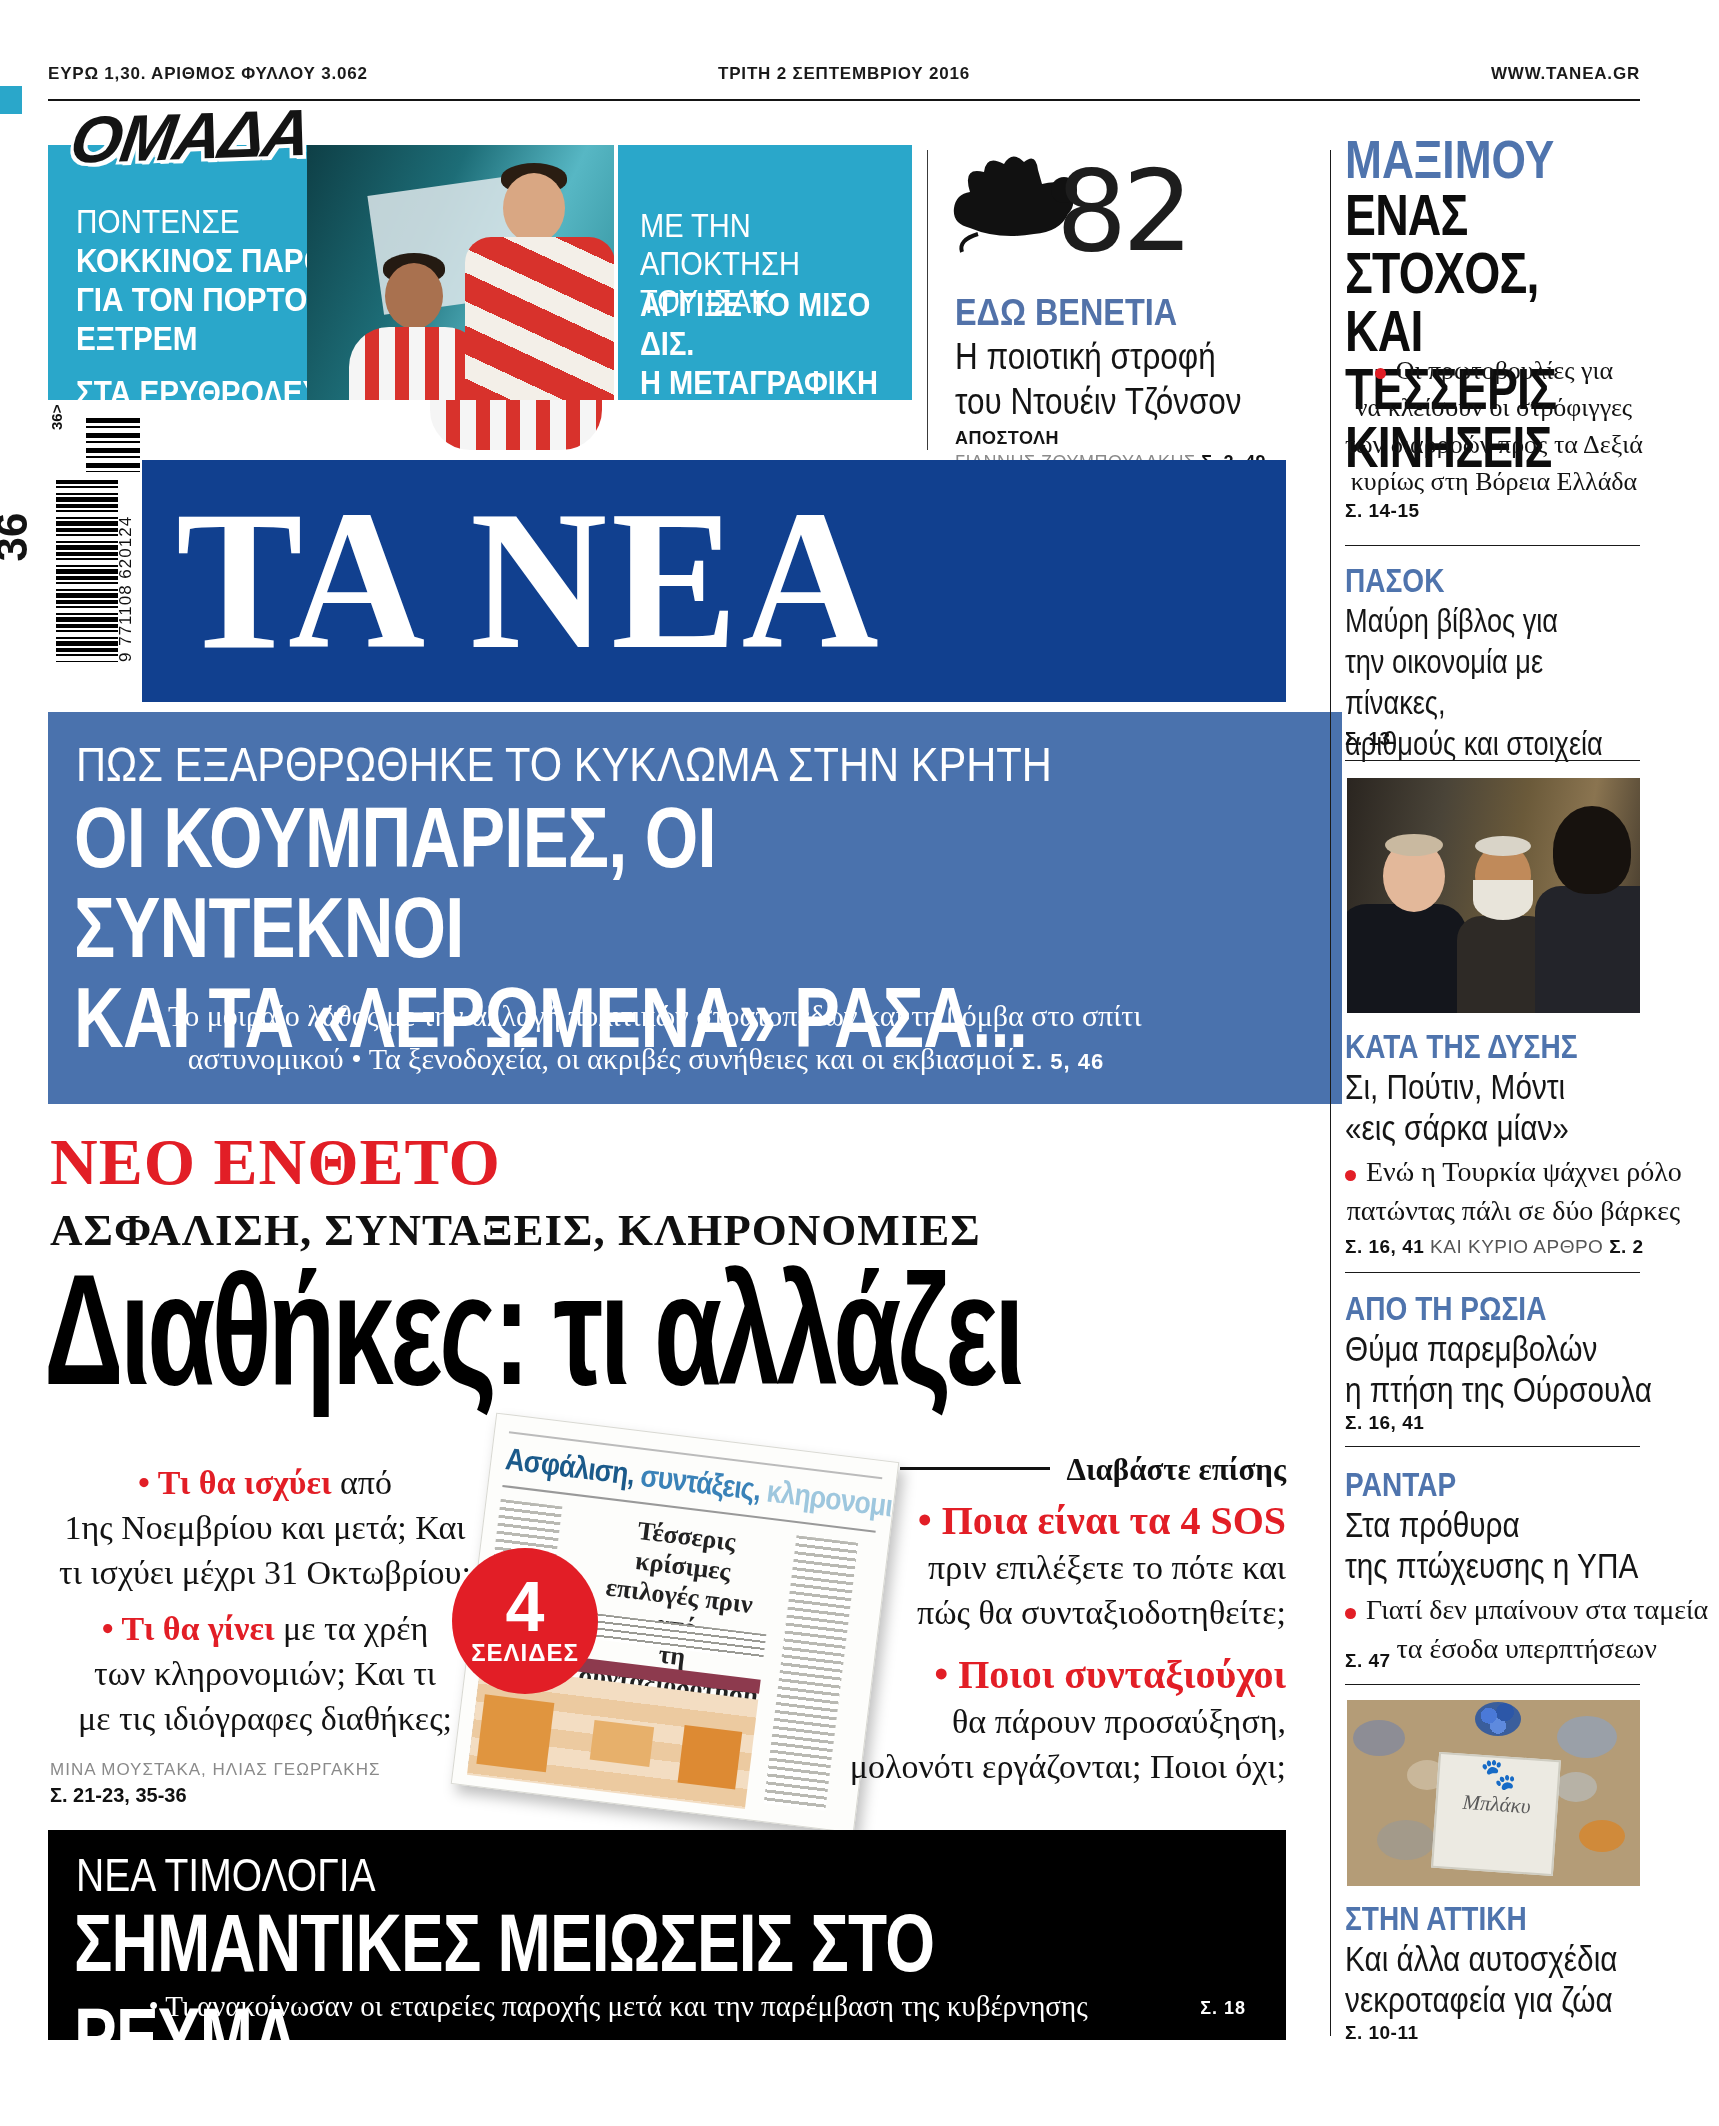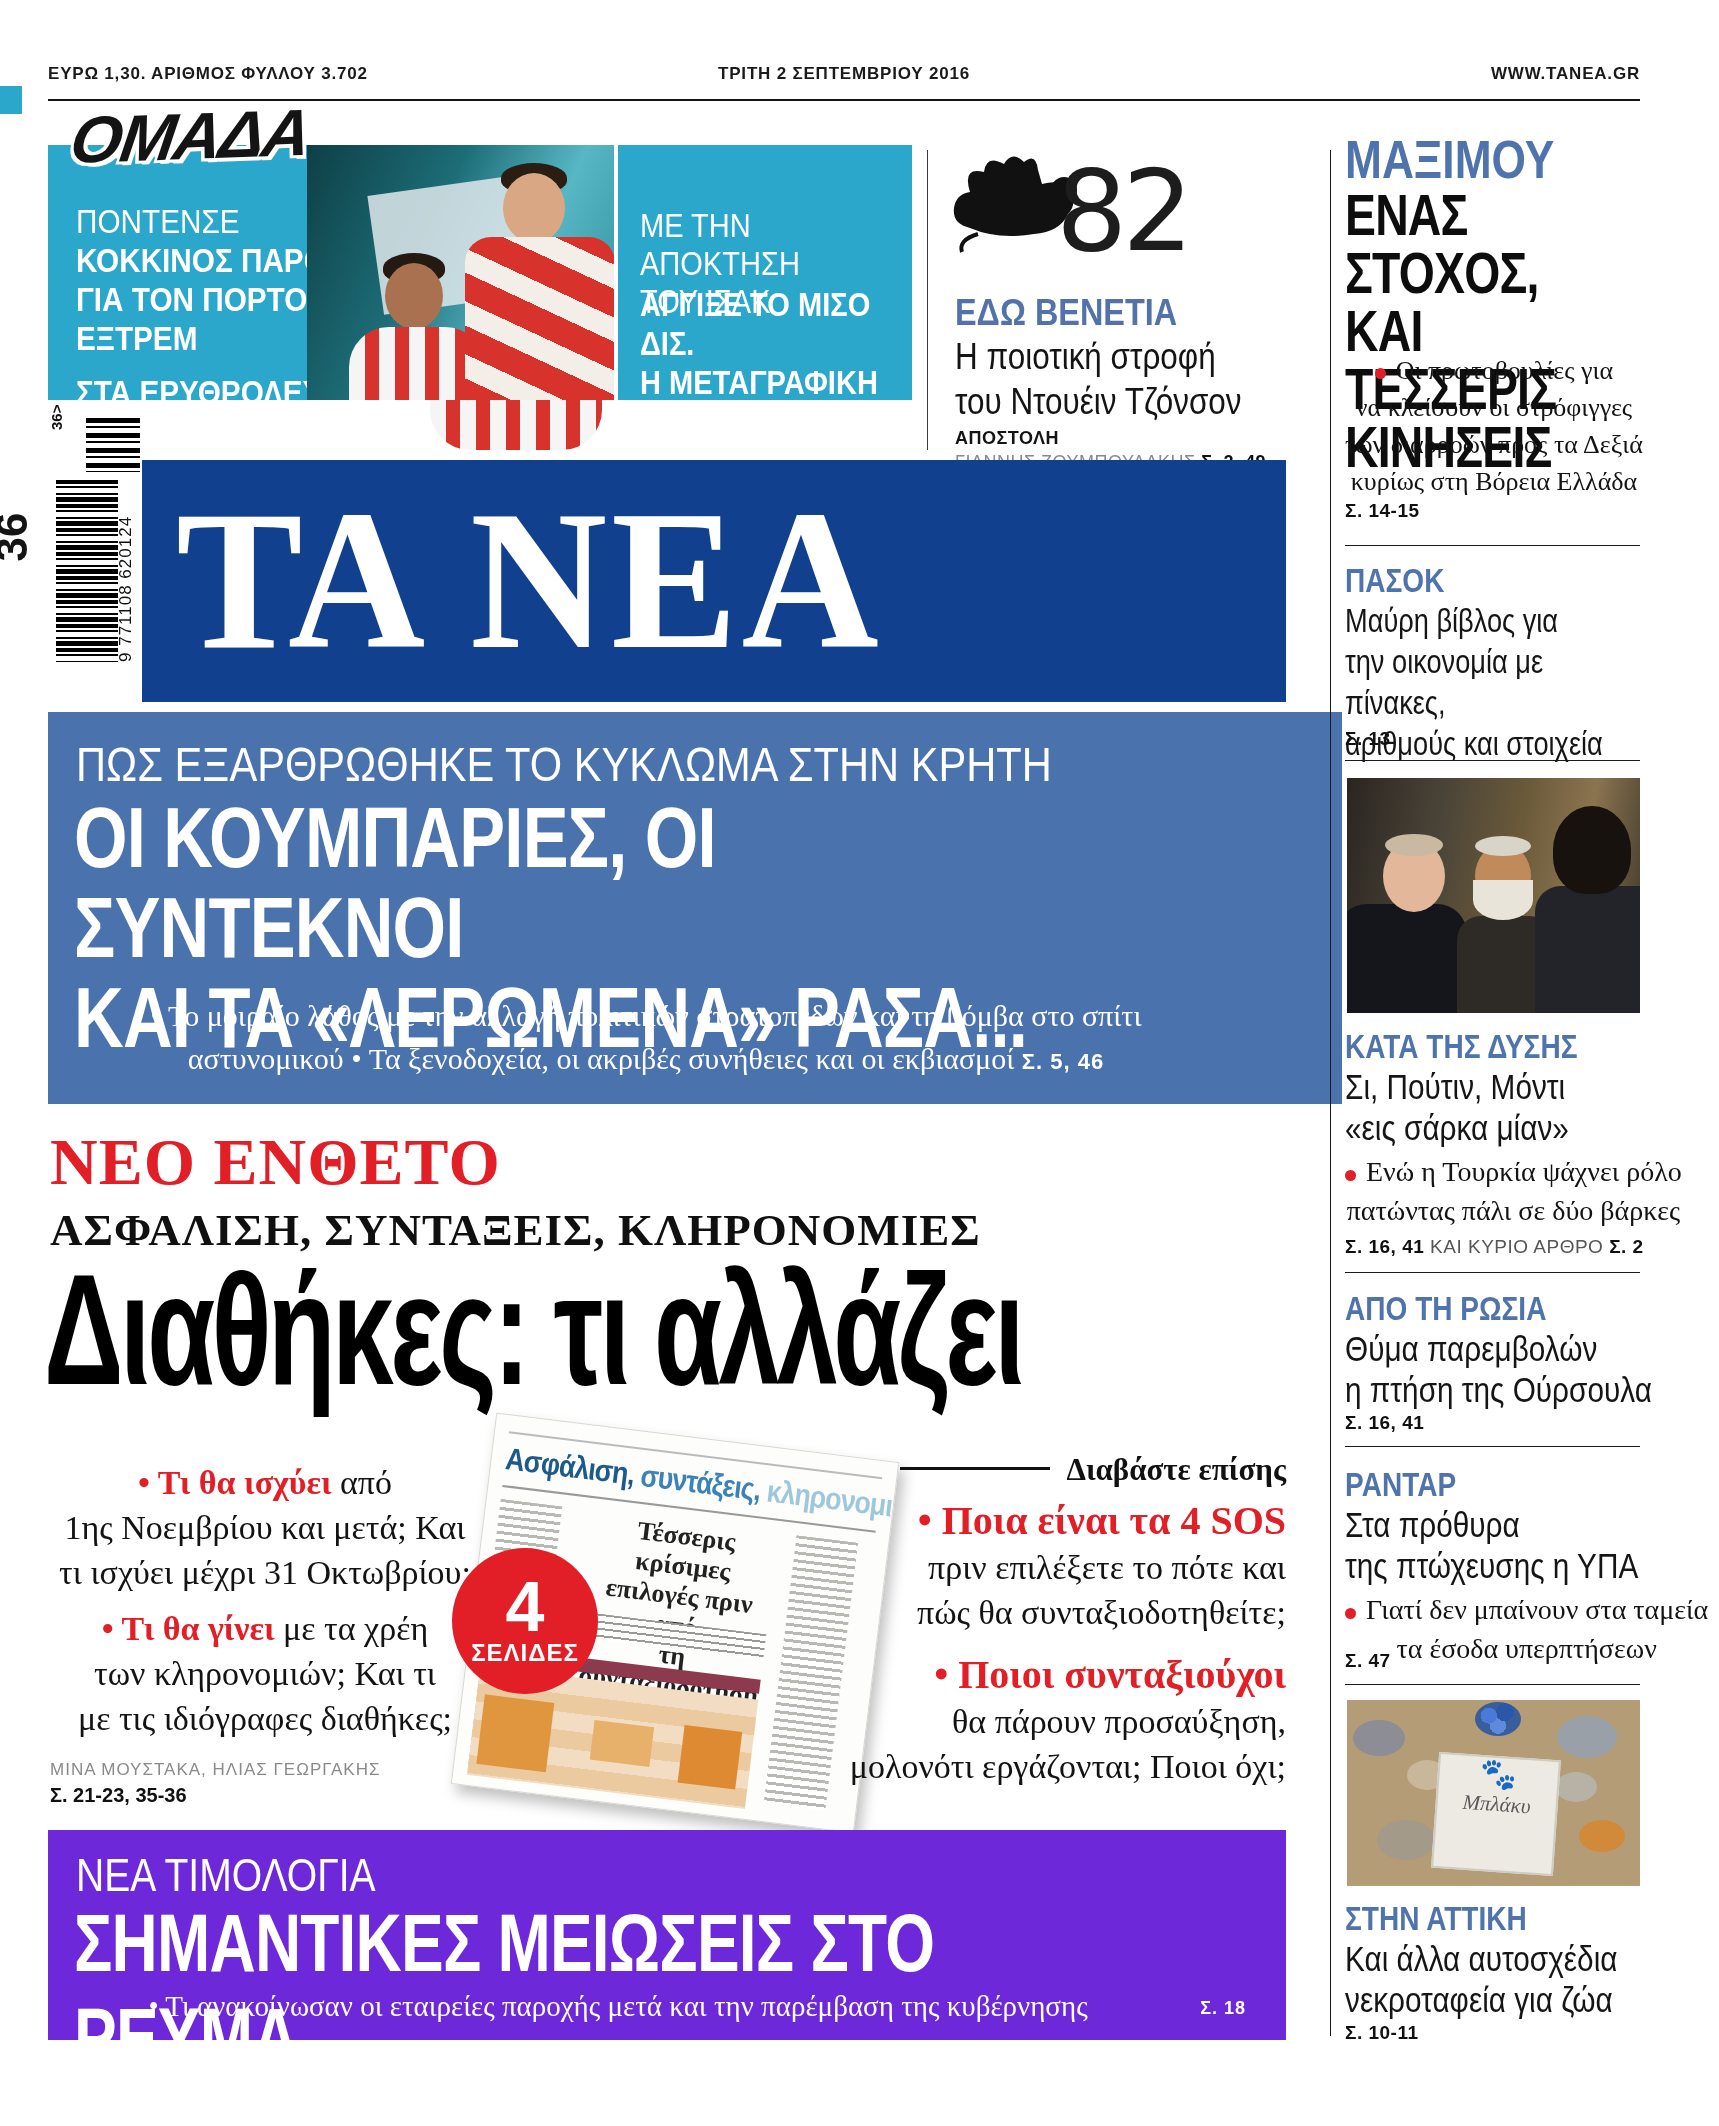--- a/index.html
+++ b/index.html
@@ -99,21 +99,21 @@
   .badge .n{font-size:70px;font-weight:800;line-height:64px;}
   .badge .l{font-size:24px;font-weight:800;letter-spacing:1px;}
 
   
   .ra-label{left:690px;top:1452px;width:596px;text-align:right;font-size:31px;font-weight:800;color:#111;}
   .ra-line{display:inline-block;width:150px;height:3px;background:#111;vertical-align:middle;margin-right:16px;margin-bottom:8px;}
   .rb{width:596px;left:690px;text-align:right;font-size:34px;line-height:45px;color:#131313;}
   .rb .lead{color:#e21e26;font-weight:700;font-size:40px;}
 
   
-  .energy{left:48px;top:1830px;width:1238px;height:210px;background:#6d28d9;}
+  .energy{left:48px;top:1830px;width:1238px;height:210px;background:#000000;}
   .en-kick{position:absolute;left:28px;top:18px;font-size:46px;font-weight:400;color:#fff;}
   .en-head{position:absolute;left:26px;top:66px;font-size:82px;font-weight:800;color:#fff;letter-spacing:-1px;}
   .en-bul{position:absolute;left:30px;top:160px;width:1080px;font-size:29px;color:#fff;}
   .en-pg{position:absolute;right:40px;top:168px;font-size:18px;font-weight:800;color:#fff;letter-spacing:1px;}
 
   
   .raildiv{left:1330px;top:150px;width:1px;height:1886px;background:#1a1a1a;}
   .rail-hr{left:1345px;width:295px;height:1px;background:#1a1a1a;}
   .rk{left:1345px;font-weight:800;color:#4f74ad;}
   .rk1{font-size:54px;}
@@ -150,21 +150,21 @@
                      radial-gradient(circle at 65% 30%,#2c57a8 0 9px,transparent 9px),
                      radial-gradient(circle at 50% 70%,#5e8ade 0 8px,transparent 8px),#3a5e9c;}
 </style>
 </head>
 <body>
 
 <div class="page">
 
   <div class="abs corner"></div>
   <div class="abs topbar">
-    <span>ΕΥΡΩ 1,30. ΑΡΙΘΜΟΣ ΦΥΛΛΟΥ 3.702</span>
+    <span>ΕΥΡΩ 1,30. ΑΡΙΘΜΟΣ ΦΥΛΛΟΥ 3.062</span>
     <span class="c">ΤΡΙΤΗ 2 ΣΕΠΤΕΜΒΡΙΟΥ 2016</span>
     <span class="r">WWW.TANEA.GR</span>
   </div>
   <div class="abs toprule"></div>
 
   <div class="abs teal boxL">
     <div class="abs tKick condL" style="left:28px;top:58px;transform:scaleX(.9);">ΠΟΝΤΕΝΣΕ</div>
     <div class="abs tBold condL pre" style="left:28px;top:96px;transform:scaleX(.9);">ΚΟΚΚΙΝΟΣ ΠΑΡΟΞΥΣΜΟΣ
 ΓΙΑ ΤΟΝ ΠΟΡΤΟΓΑΛΟ
 ΕΞΤΡΕΜ</div>

